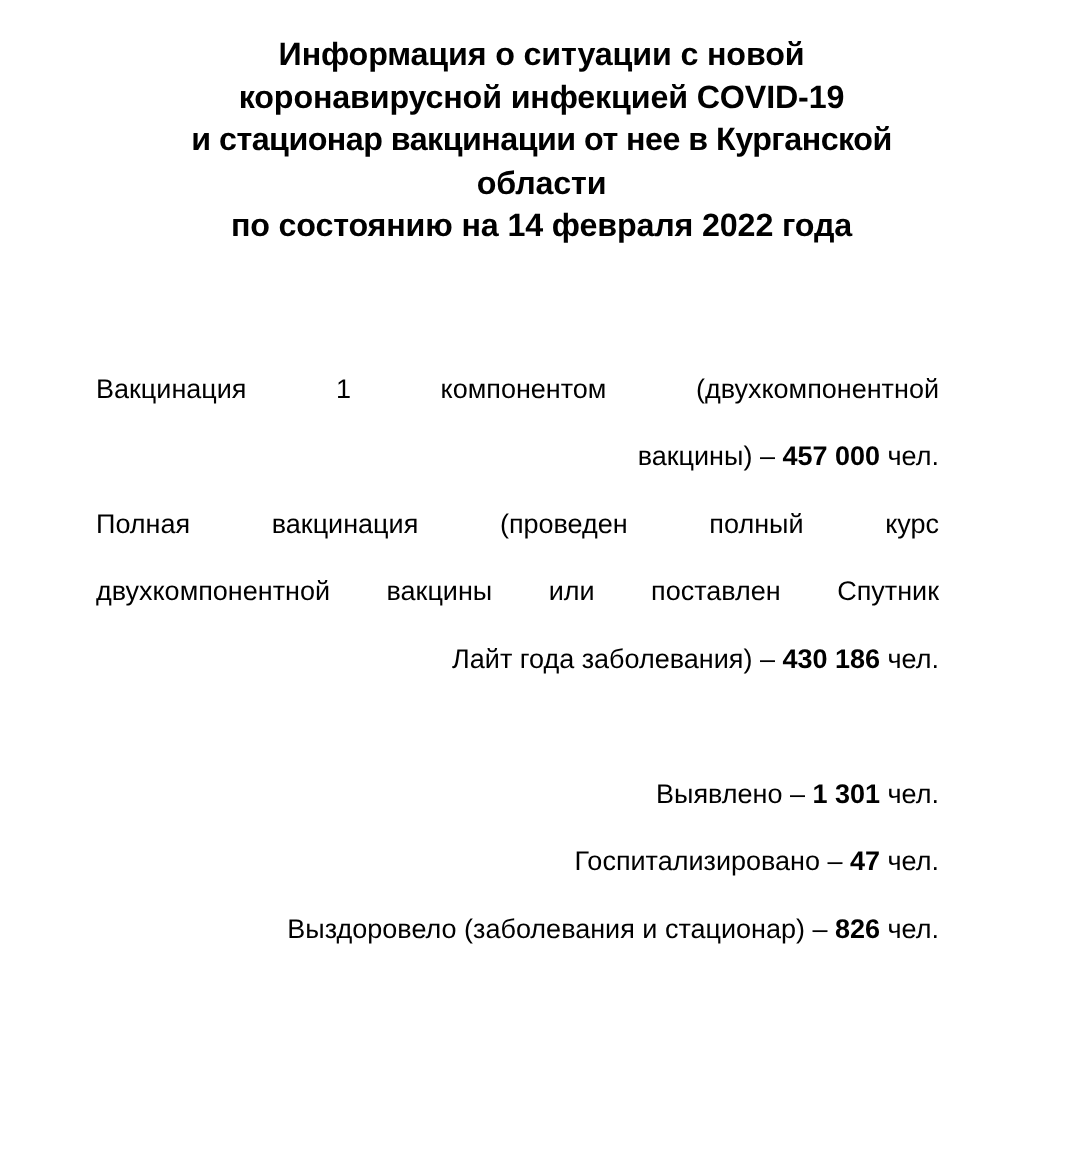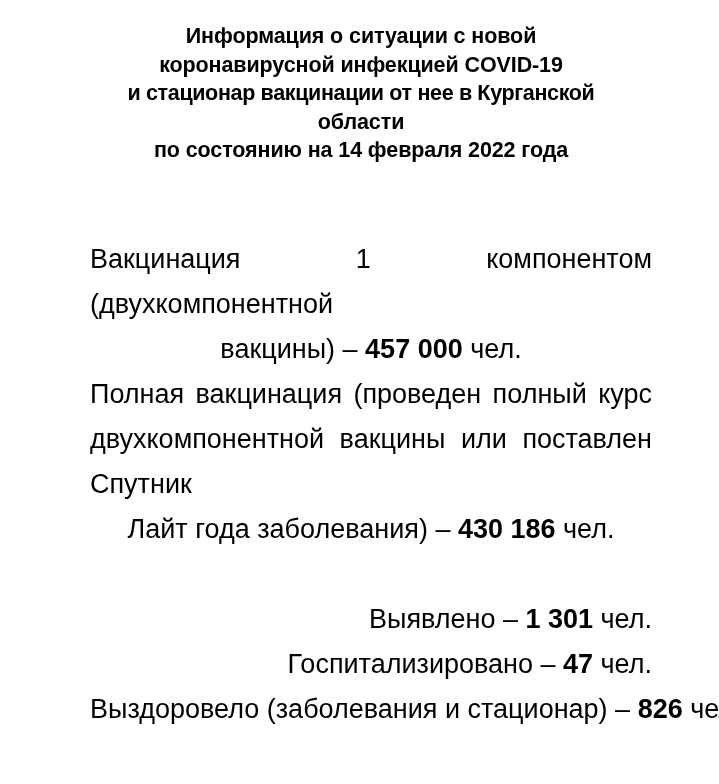--- a/index.html
+++ b/index.html
@@ -41,43 +41,43 @@
     display: block;
     white-space: nowrap;
   }
   .doc-title .t-line.wide {
     letter-spacing: -0.35px;
   }
 
   
   .body-block {
     position: absolute;
-    left: 90px;
+    left: 64px;
     top: 237px;
     width: 562px;
-    font-size: 27px;
+    font-size: 18px;
     line-height: 45px;
   }
 
   .para {
     margin: 0;
     text-align: justify;
     text-justify: inter-word;
   }
   
   .para > .ln {
     display: block;
   }
   .para .ln.justify {
     text-align: justify;
     text-align-last: justify;
     white-space: normal;
   }
   .para .ln.flush {
-    text-align: center;
+    text-align: right;
     white-space: nowrap;
   }
 
   .spacer-line {
     display: block;
     height: 45px;
   }
 
   .stat-line {
     margin: 0;

